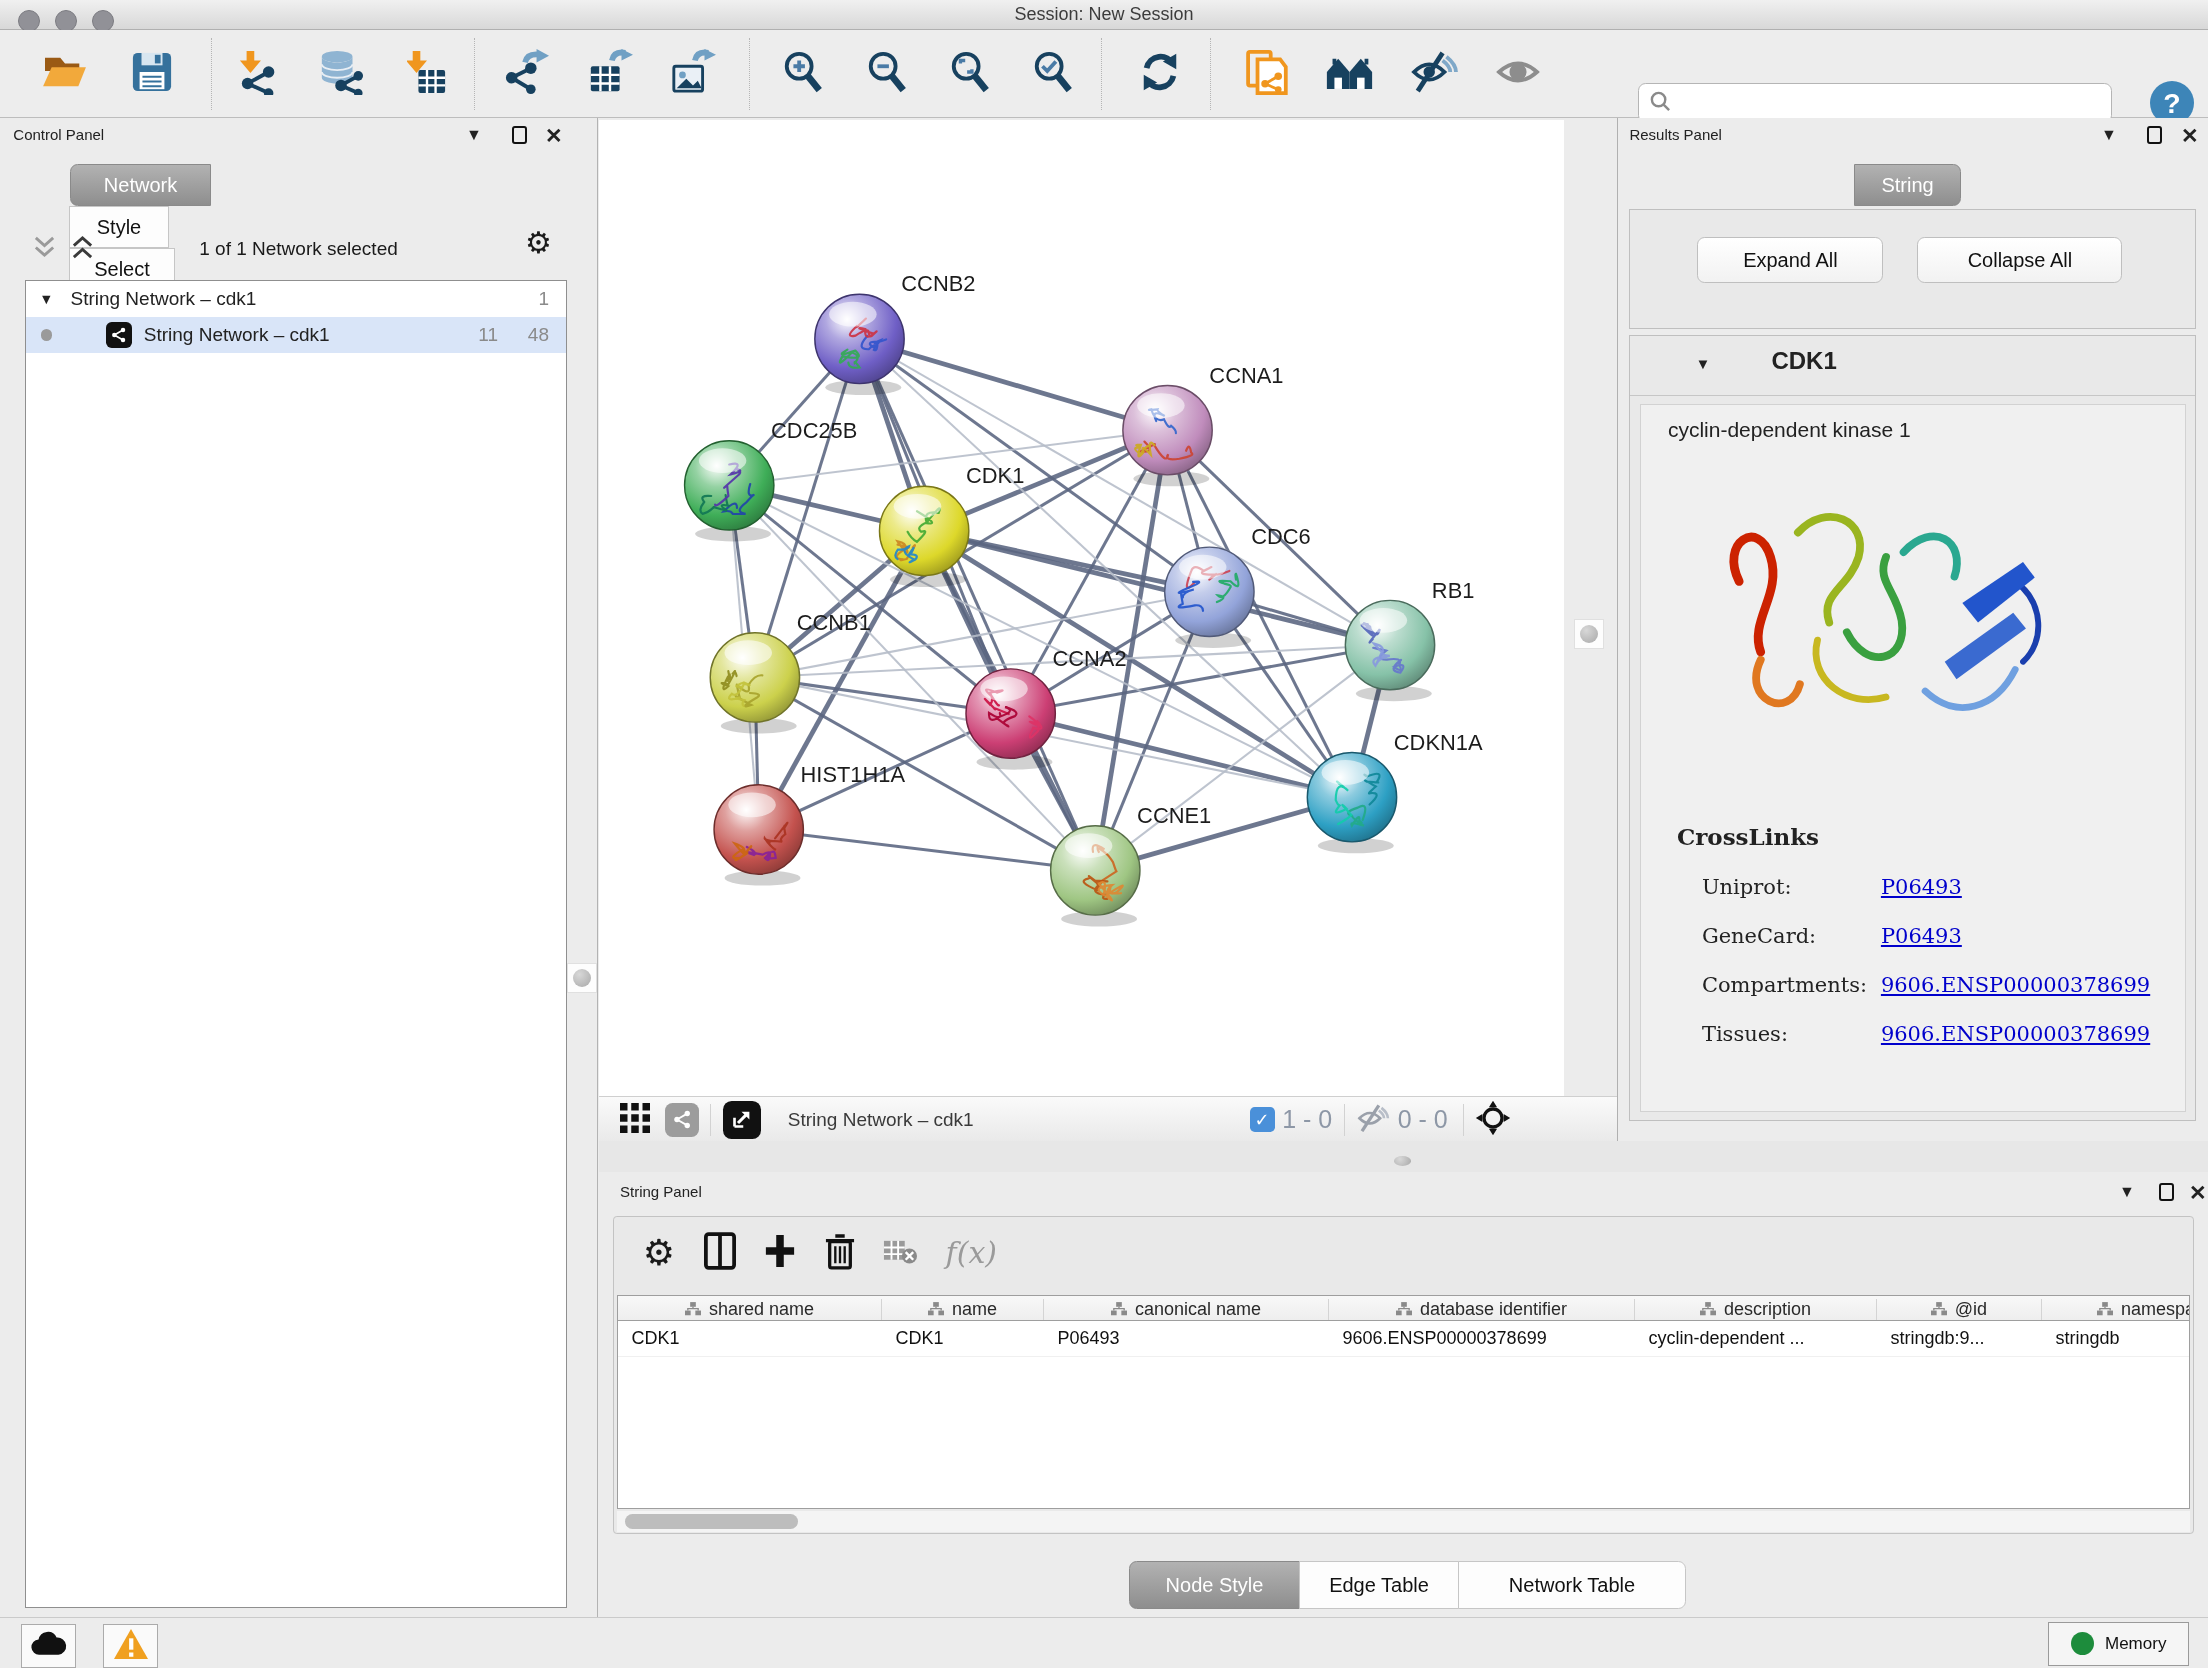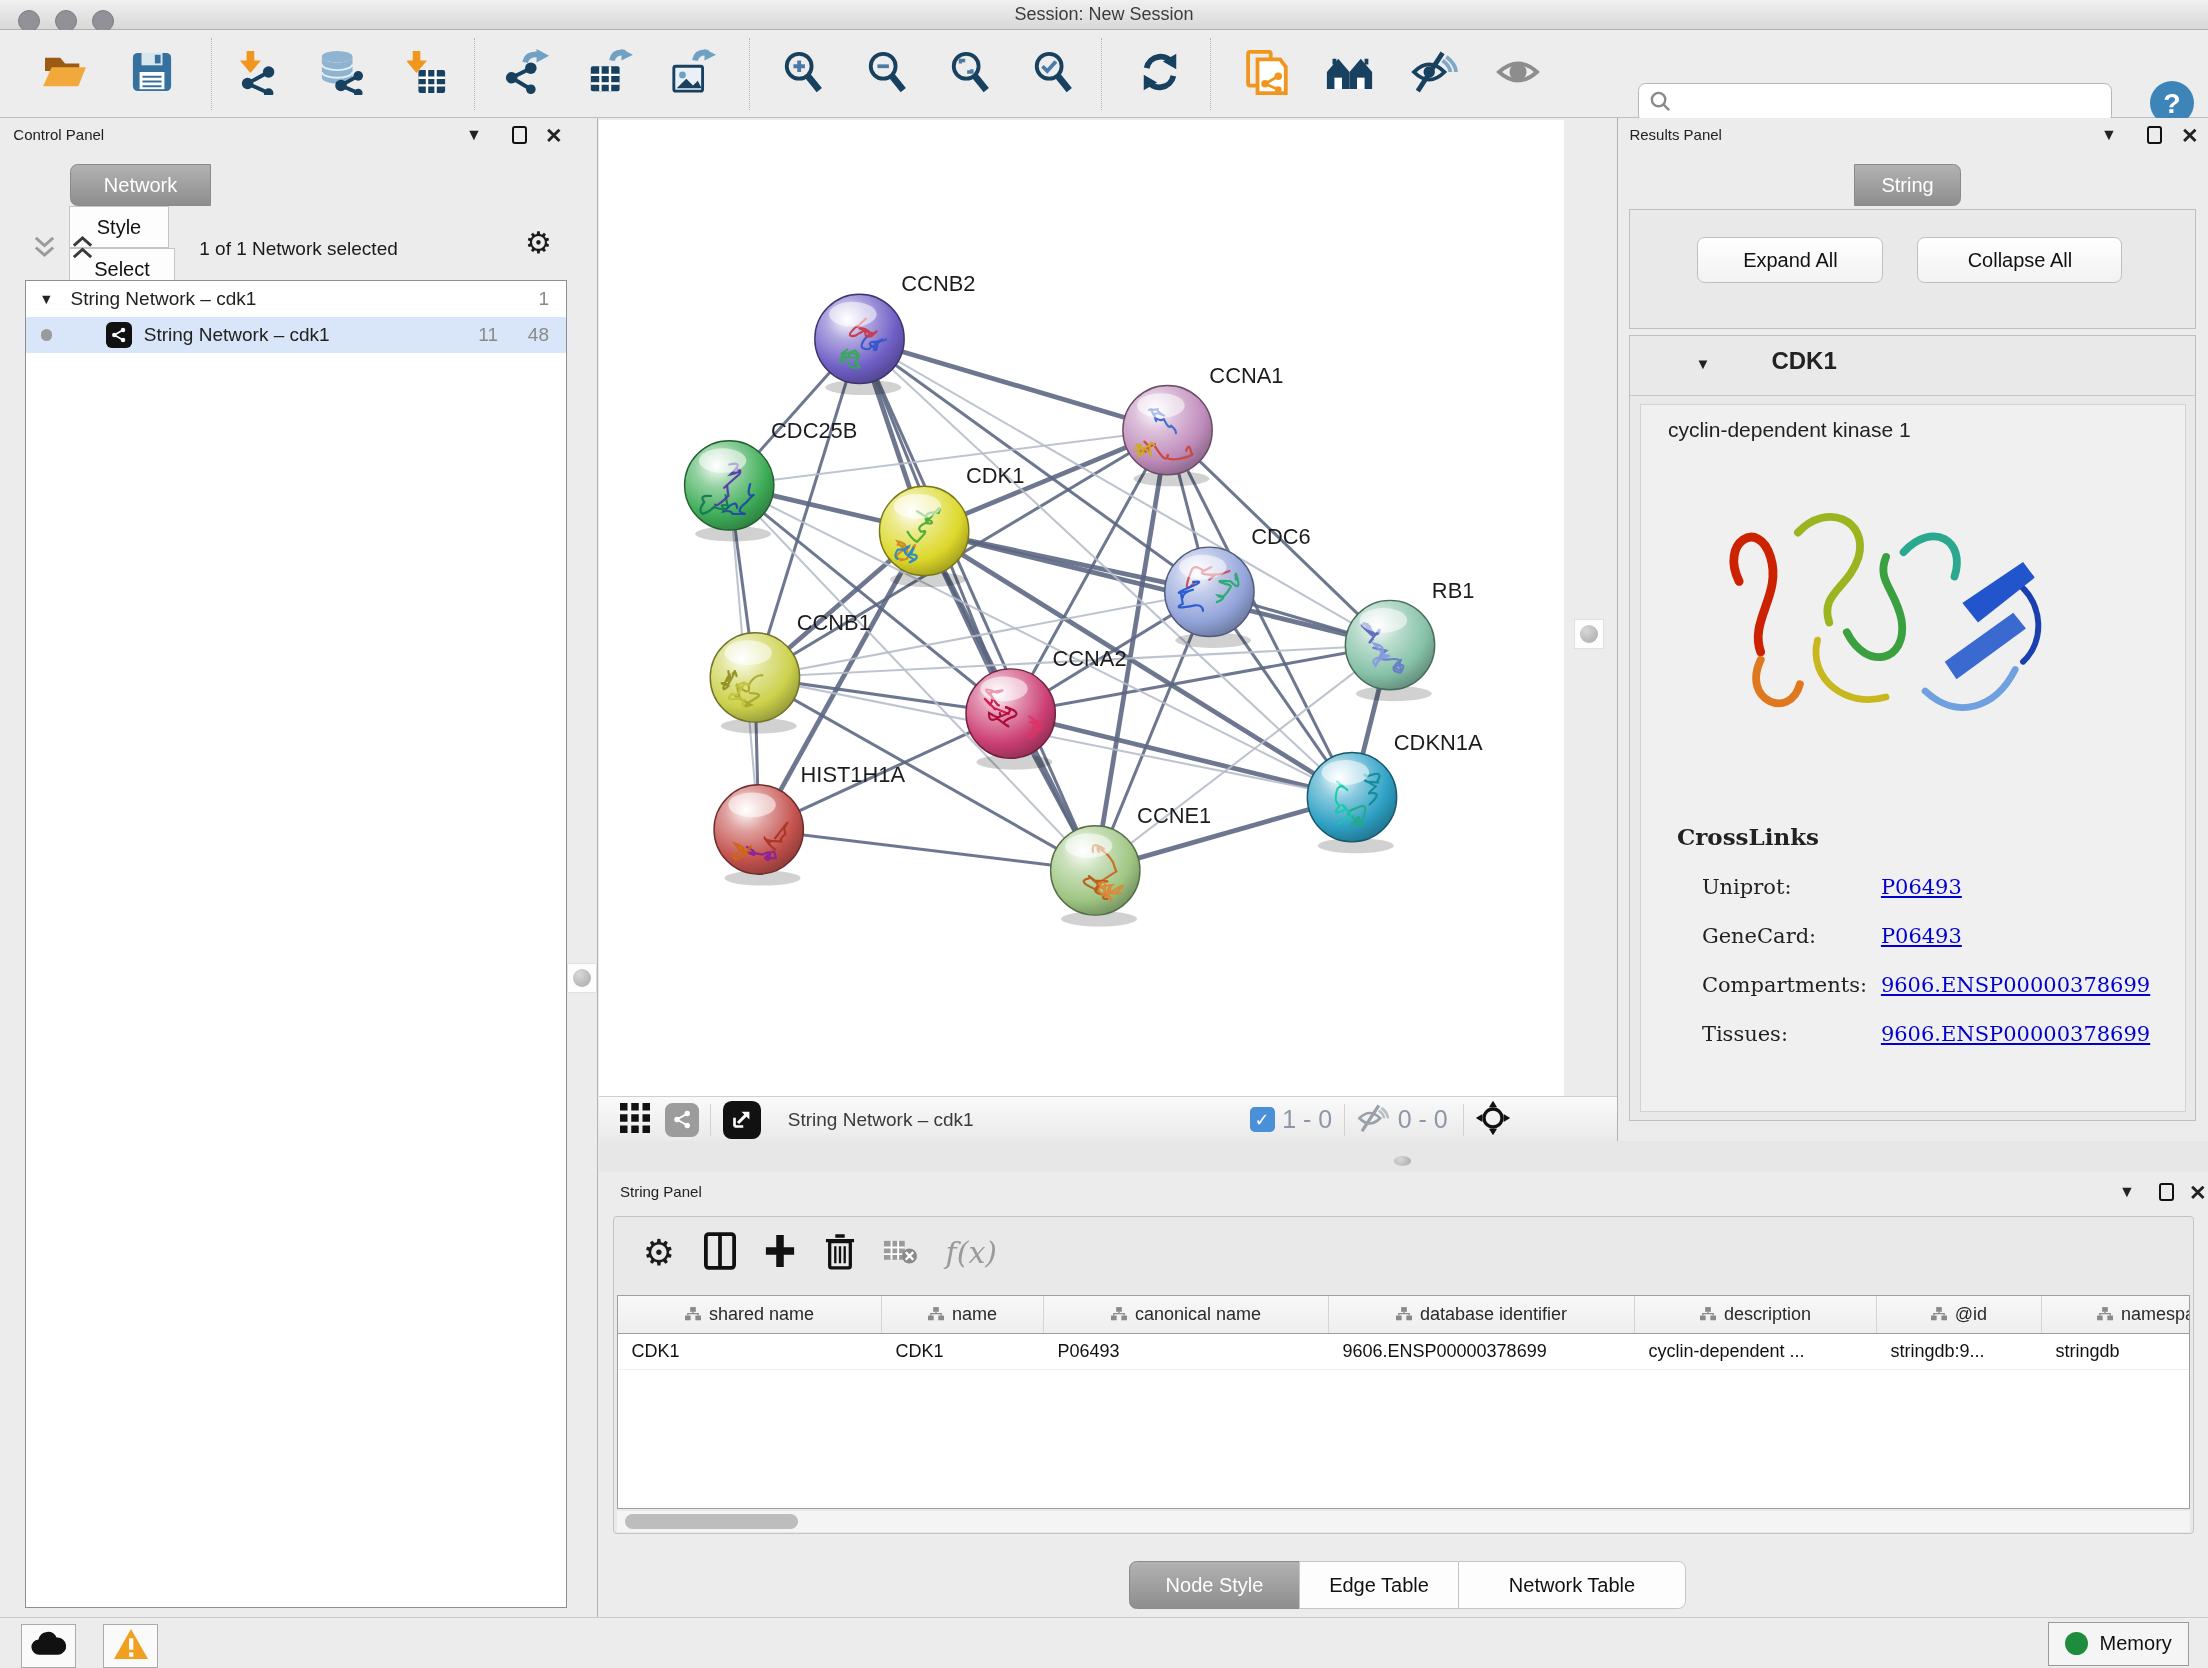--- a/index.html
+++ b/index.html
@@ -72,36 +72,36 @@
   .serif { font-family:"DejaVu Serif",serif; }
   .xlink { color:#0000cc; text-decoration:underline; }
 
   
   .table-panel { position:absolute; left:599px; top:1173px; width:1609px; height:439px; background:#ececec; }
   .tp-outer { position:absolute; left:14.3px; top:43px; width:1581px; height:318px;
     background:#e9e9e9; border:1px solid #c3c3c3; border-radius:3.8px; }
   .tp-icons { position:absolute; left:28.5px; top:15px; display:flex; align-items:center; gap:28.5px; }
   .grid-table { position:absolute; left:2.9px; top:78px; width:1573px; height:214px; background:#fff;
     border:1px solid #9e9e9e; overflow:hidden; }
-  .gt-header { display:flex; height:38px; background:linear-gradient(#f8f8f8,#eeeeee); border-bottom:1.9px solid #9e9e9e; }
+  .gt-header { display:flex; height:25px; background:linear-gradient(#f8f8f8,#eeeeee); border-bottom:1.9px solid #9e9e9e;align-items:flex-end; }
   .gt-hcell { display:flex; align-items:center; justify-content:center; gap:7.6px; font-size:18px; color:#2a2a2a;
     border-right:1px solid #d4d4d4; overflow:hidden; white-space:nowrap; flex:none; }
   .gt-row { display:flex; height:36px; border-bottom:1px solid #f0f0f0; }
   .gt-cell { display:flex; align-items:center; padding-left:13.3px; font-size:18px; color:#111;
     overflow:hidden; white-space:nowrap; flex:none; }
   .hscroll { position:absolute; left:2.9px; top:294px; width:1573px; height:21px; background:#f4f4f4; }
   .hthumb { position:absolute; left:7.6px; top:2.9px; width:173px; height:15px; border-radius:7.6px; background:#bdbdbd; }
   .bottom-tabs { position:absolute; top:388px; left:530px; display:flex; }
 
   
   .statusbar { position:absolute; left:0; top:1617px; width:2208px; height:51px; background:#ececec; border-top:1px solid #cacaca; }
   .sb-btn { position:absolute; top:5.7px; width:55px; height:44px; background:#fafafa; border:1px solid #ababab;
     display:flex; align-items:center; justify-content:center; }
   .memory-btn { position:absolute; right:19px; top:3.8px; width:141px; height:44px; background:#f5f5f5;
-    border:1px solid #9a9a9a; display:flex; align-items:center; justify-content:center; gap:11.4px; font-size:20px; color:#111; }
+    border:1px solid #9a9a9a; display:flex; align-items:center; justify-content:center; gap:11.4px; font-size:17px; color:#111; }
   .green-dot { width:23px; height:23px; border-radius:50%; background:#1d8c3c; }
 </style>
 </head>
 <body>
 
 <div class="titlebar">
   <div class="traffic" style="left:18px"></div>
   <div class="traffic" style="left:55px"></div>
   <div class="traffic" style="left:92px"></div>
   <div class="win-title">Session: New Session</div>

